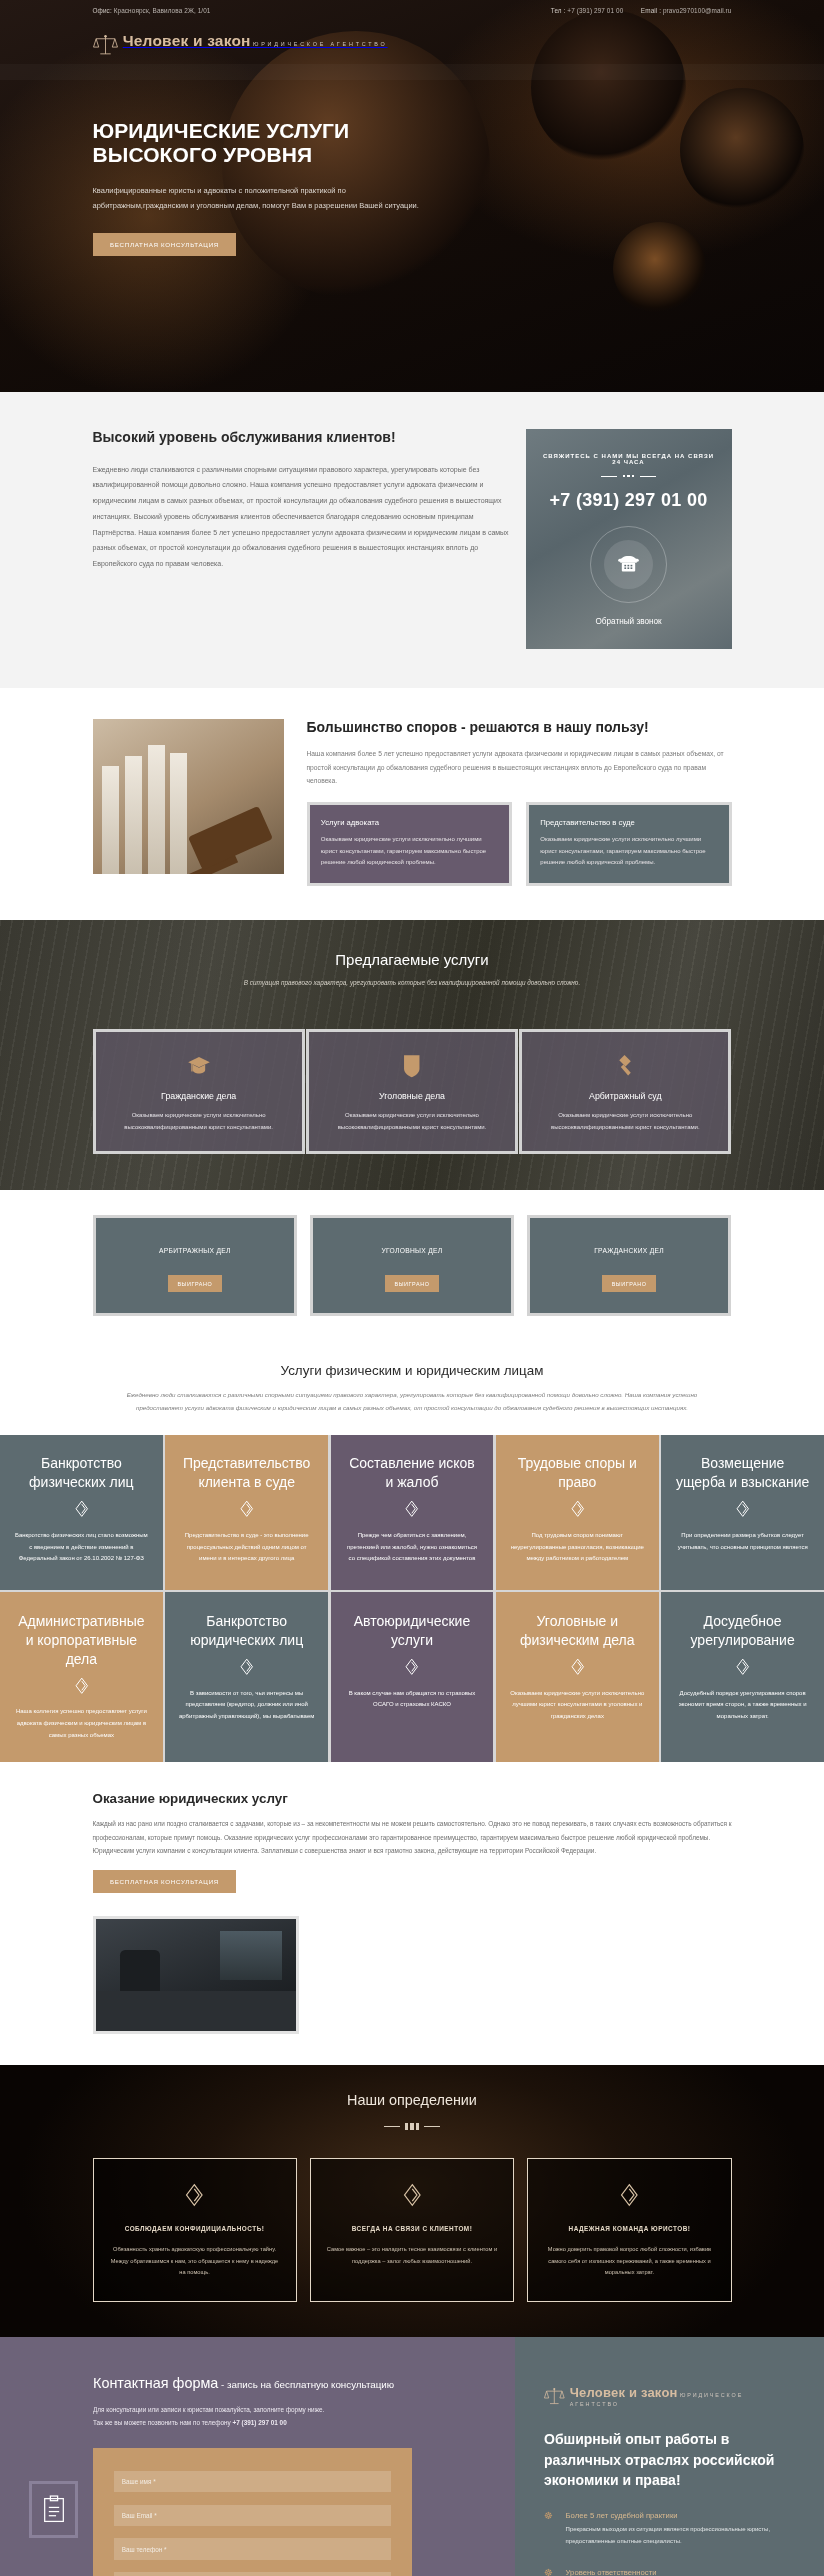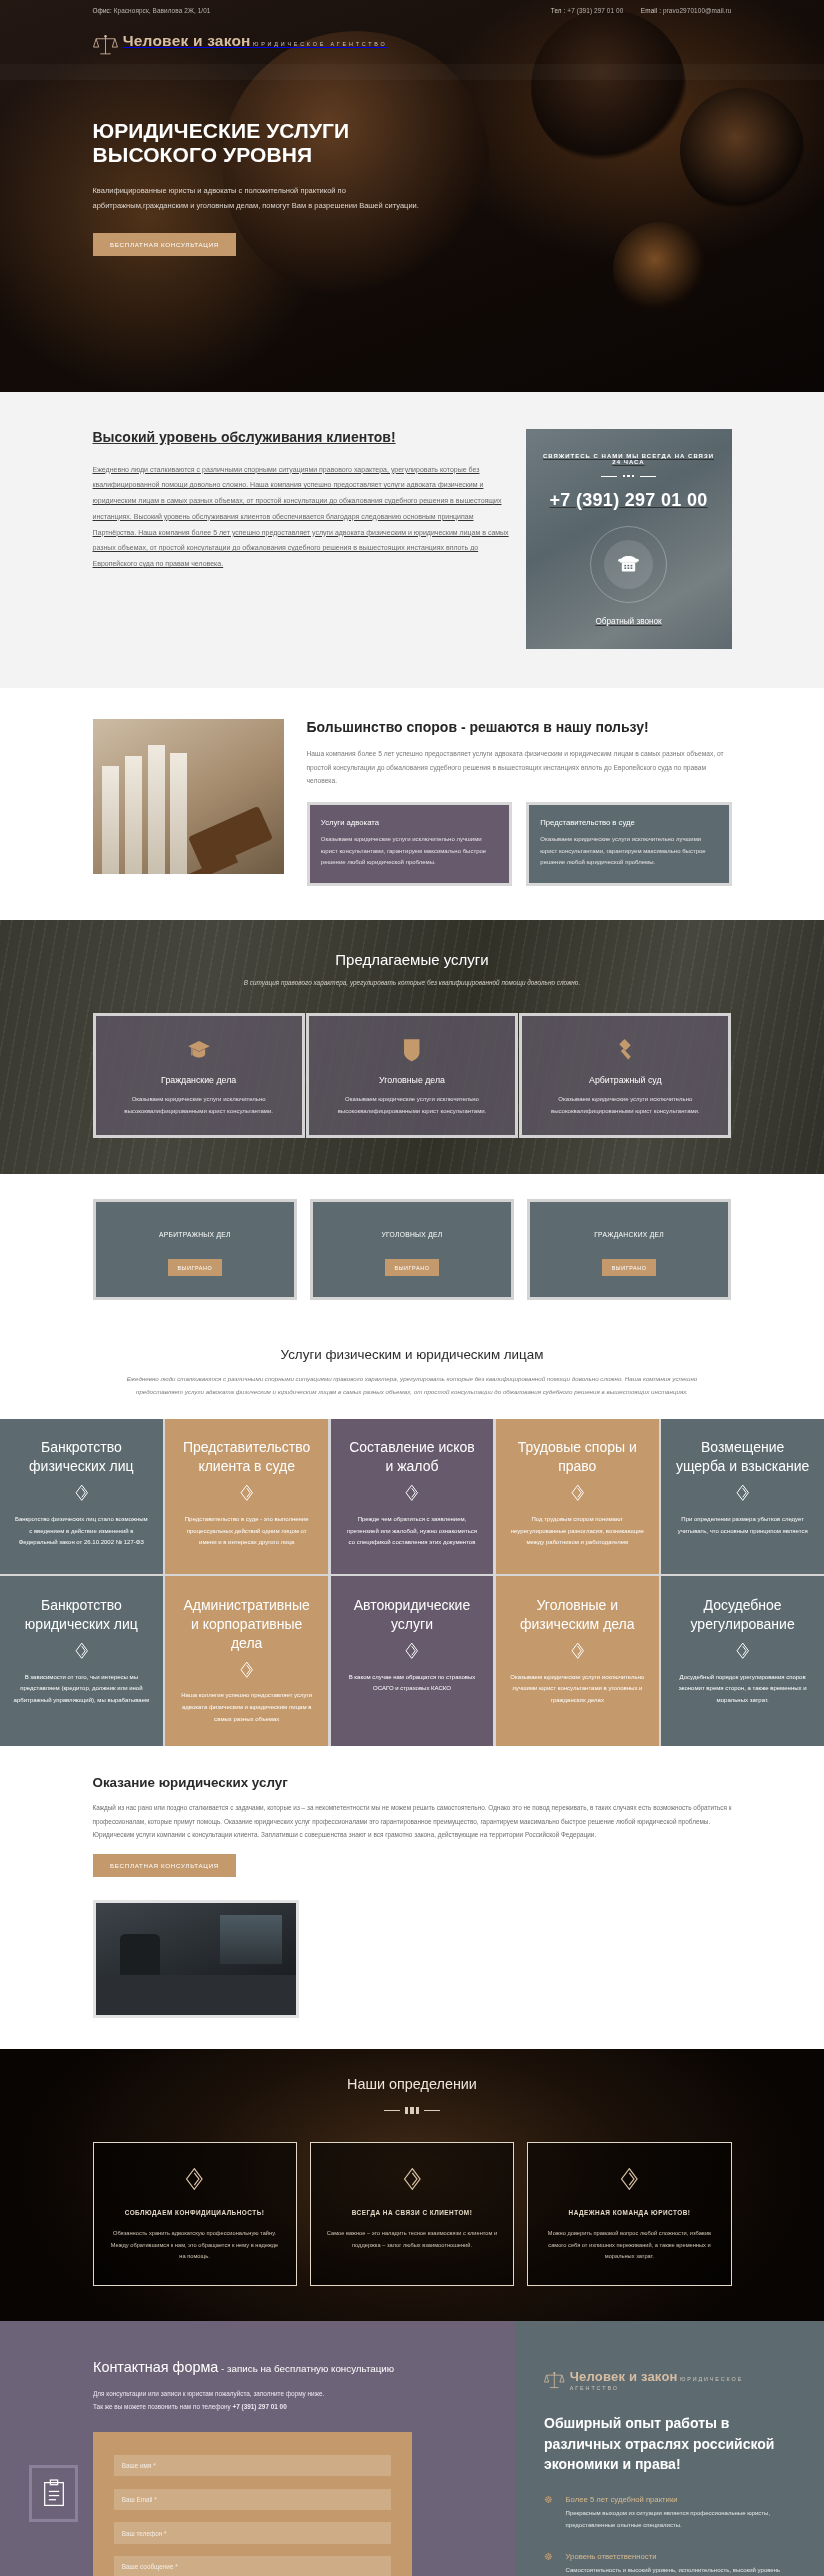--- a/index.html
+++ b/index.html
@@ -32,21 +32,21 @@
   .logo-txt .l2{font-size:5.4px;letter-spacing:2.8px;color:#cfc6bd;margin-top:2.6px;}
 
   .hero-body{position:relative;z-index:5;margin-top:62px;}
   .hero-body h1{font-size:21px;line-height:1.16;font-weight:700;color:#fff;letter-spacing:0.1px;max-width:355px;text-transform:uppercase;}
   .hero-body p{margin-top:15.5px;max-width:330px;font-size:7.5px;line-height:2.05;color:#ddd7d1;}
   .btn-gold{display:inline-block;margin-top:19.6px;background:#c49a6c;color:#fff;border:none;
             padding:7.7px 17.5px;font-size:6.2px;letter-spacing:0.7px;text-transform:uppercase;cursor:pointer;}
 
   
   .sec-level{background:#f3f3f3;padding:37px 0 39px;}
-  .sec-level .wrap{display:flex;gap:16px;text-decoration:underline;}
+  .sec-level .wrap{display:flex;gap:16px;}
   .lvl-left{flex:1;}
   .lvl-left h2{font-size:14px;font-weight:700;color:#2a2a2a;margin-bottom:16.5px;}
   .lvl-left p{font-size:7px;line-height:2.25;color:#6b6b6b;}
   .phone-card{width:206px;flex:none;padding:24px 15.5px 23px;text-align:center;color:#fff;
               background:linear-gradient(150deg,#6f7b80 0%,#58656b 40%,#767f81 75%,#5e6a70 100%);}
   .phone-card .hd{font-size:6px;letter-spacing:1px;font-weight:700;text-transform:uppercase;}
   .sep{display:flex;align-items:center;justify-content:center;gap:5.2px;margin:9.8px 0 12.4px;}
   .sep i{display:block;width:16.5px;height:1px;background:#fff;}
   .sep u{display:flex;gap:2.1px;text-decoration:none;}
   .sep u s{display:block;width:2.6px;height:2.6px;background:#fff;text-decoration:none;}
@@ -76,21 +76,21 @@
   .dcard p{font-size:6px;line-height:1.95;color:#e7e3e6;}
 
   
   .sec-offer{position:relative;padding:31px 0 36px;color:#fff;
      background:linear-gradient(105deg,#3c3b33 0%,#4a4940 25%,#343329 55%,#4b4a41 78%,#33322a 100%);}
   .sec-offer:before{content:"";position:absolute;inset:0;
      background:repeating-linear-gradient(100deg,rgba(255,255,255,.04) 0 1.5px,rgba(0,0,0,.05) 1.5px 11.3px);}
   .sec-offer>*{position:relative;}
   .sec-offer h2{text-align:center;font-size:15px;font-weight:400;}
   .sec-offer .sub{text-align:center;font-size:6.4px;font-style:italic;color:#d7d3c9;margin-top:11.3px;}
-  .ocards{display:flex;gap:1px;margin-top:27px;}
+  .ocards{display:flex;gap:1px;margin-top:43px;}
   .ocard{flex:1;border:3.1px solid #d3d3d3;background:rgba(93,85,99,.82);padding:20.6px 13.4px 17.5px;text-align:center;}
   .ocard .ic{height:27px;display:flex;align-items:center;justify-content:center;margin-bottom:11.3px;}
   .ocard h4{font-size:8.8px;font-weight:400;margin-bottom:9.3px;}
   .ocard p{font-size:6px;line-height:1.95;color:#e6e3e8;}
 
   
   .sec-won{background:#fff;padding:25px 0 29px;}
   .wcards{display:flex;gap:12.4px;}
   .wcard{flex:1;border:3.1px solid #d3d3d3;background:#5d6b70;color:#fff;padding:29px 10.3px 21.6px;text-align:center;}
   .wcard .t{font-size:6.7px;letter-spacing:0.3px;text-transform:uppercase;margin-bottom:21.6px;}
@@ -389,35 +389,35 @@
       <p>Под трудовым спором понимают неурегулированные разногласия, возникающие между работником и работодателем</p>
     </div>
     <div class="tile slate">
       <h4>Возмещение ущерба и взыскание</h4>
       <div class="di"><svg width="15.5" height="17.5" viewBox="0 0 40 46" fill="none" stroke="#fff" stroke-width="2.6">
           <path d="M20 3 35 23 20 43 5 23z"></path>
           <path d="M20 11 29 23 20 35"></path>
         </svg></div>
       <p>При определении размера убытков следует учитывать, что основным принципом является</p>
     </div>
+    <div class="tile gold">
+      <h4>Административные и корпоративные дела</h4>
+      <div class="di"><svg width="15.5" height="17.5" viewBox="0 0 40 46" fill="none" stroke="#fff" stroke-width="2.6">
+          <path d="M20 3 35 23 20 43 5 23z"></path>
+          <path d="M20 11 29 23 20 35"></path>
+        </svg></div>
+      <p>Наша коллегия успешно предоставляет услуги адвоката физическим и юридическим лицам в самых разных объемах</p>
+    </div>
     <div class="tile slate">
       <h4>Банкротство юридических лиц</h4>
       <div class="di"><svg width="15.5" height="17.5" viewBox="0 0 40 46" fill="none" stroke="#fff" stroke-width="2.6">
           <path d="M20 3 35 23 20 43 5 23z"></path>
           <path d="M20 11 29 23 20 35"></path>
         </svg></div>
       <p>В зависимости от того, чьи интересы мы представляем (кредитор, должник или иной арбитражный управляющий), мы вырабатываем</p>
-    </div>
-    <div class="tile gold">
-      <h4>Административные и корпоративные дела</h4>
-      <div class="di"><svg width="15.5" height="17.5" viewBox="0 0 40 46" fill="none" stroke="#fff" stroke-width="2.6">
-          <path d="M20 3 35 23 20 43 5 23z"></path>
-          <path d="M20 11 29 23 20 35"></path>
-        </svg></div>
-      <p>Наша коллегия успешно предоставляет услуги адвоката физическим и юридическим лицам в самых разных объемах</p>
     </div>
     <div class="tile purple">
       <h4>Автоюридические услуги</h4>
       <div class="di"><svg width="15.5" height="17.5" viewBox="0 0 40 46" fill="none" stroke="#fff" stroke-width="2.6">
           <path d="M20 3 35 23 20 43 5 23z"></path>
           <path d="M20 11 29 23 20 35"></path>
         </svg></div>
       <p>В каком случае нам обращатся по страховых ОСАГО и страховых КАСКО</p>
     </div>
     <div class="tile gold">

